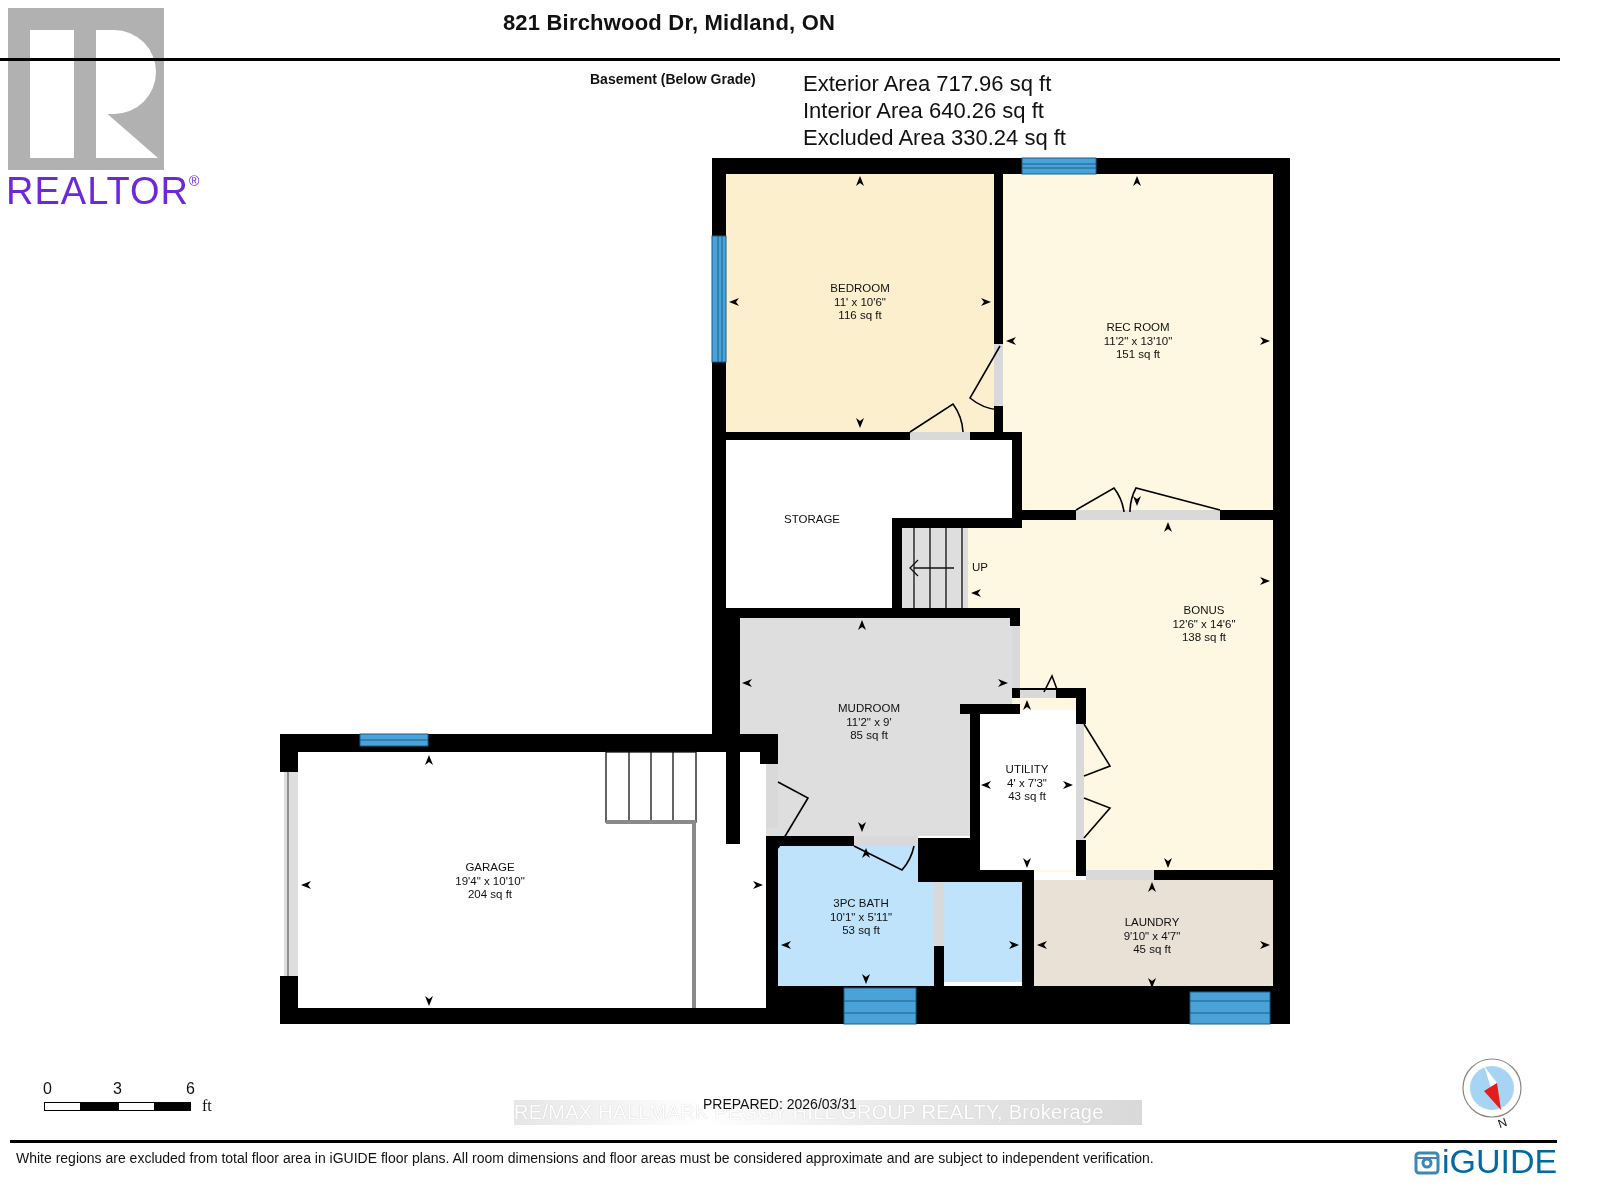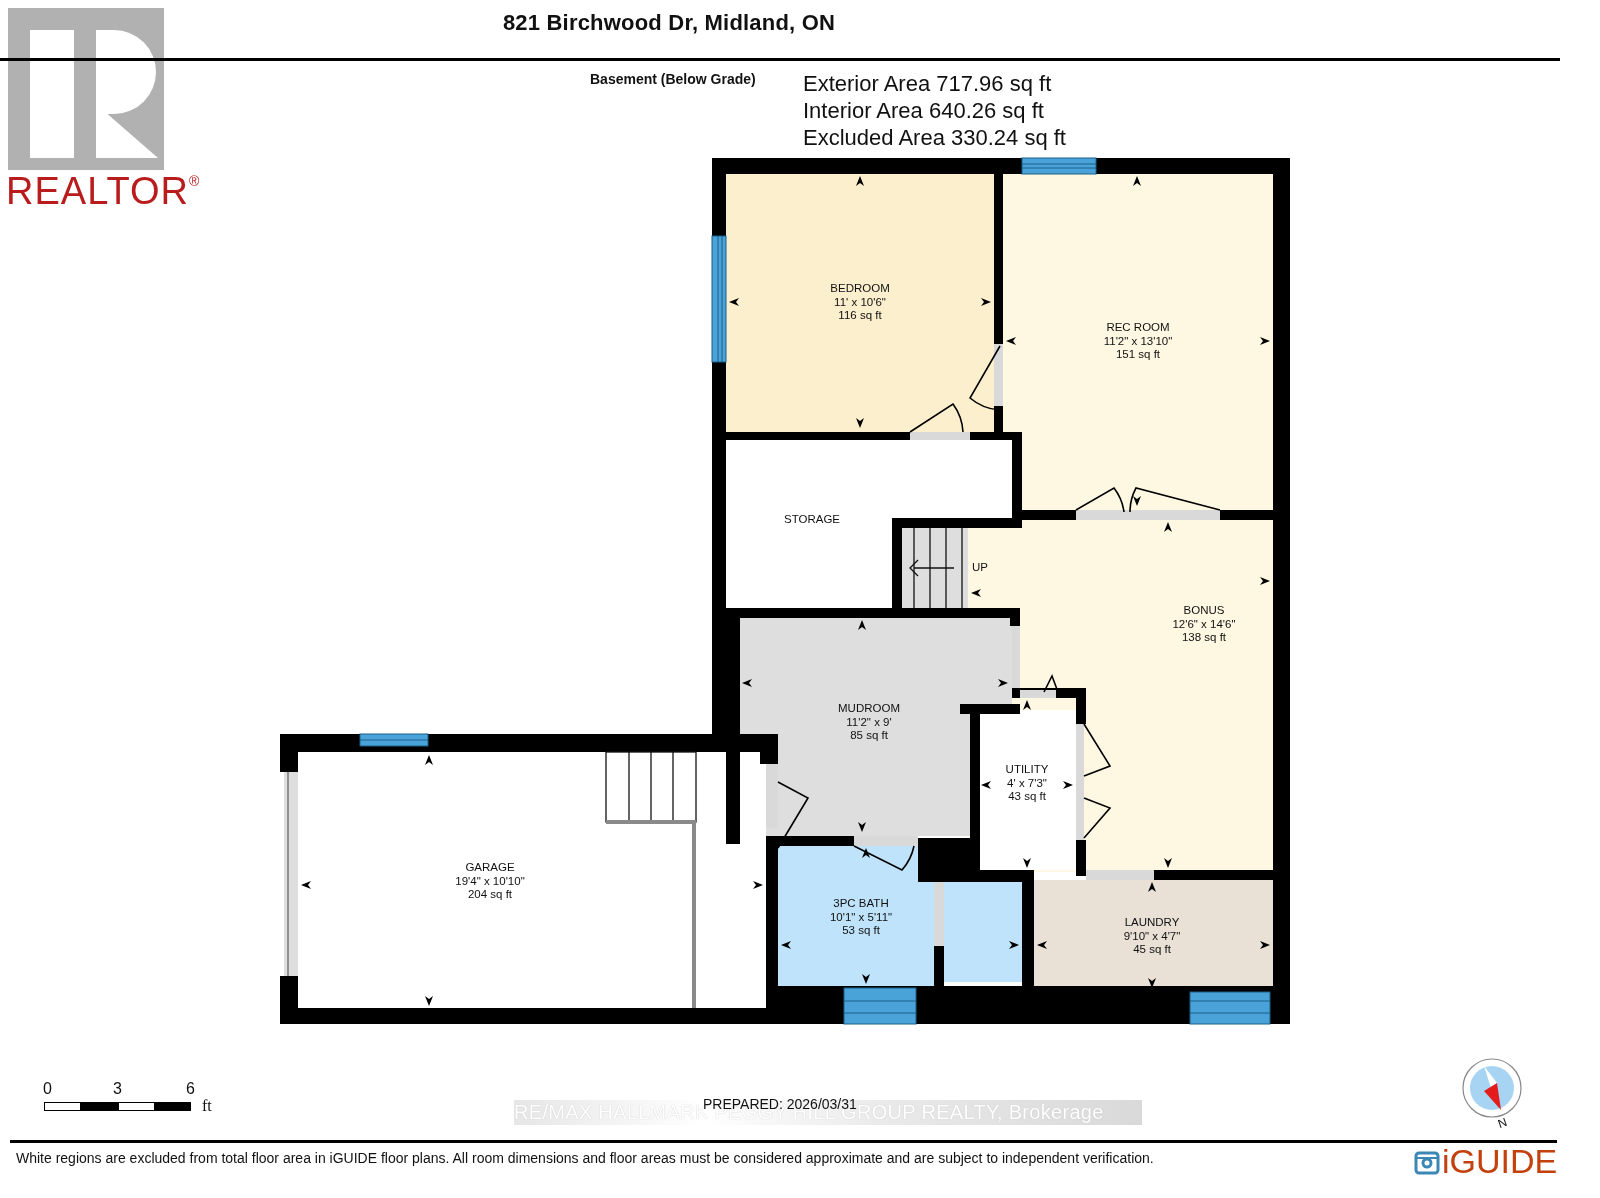--- a/index.html
+++ b/index.html
@@ -3,21 +3,21 @@
 <meta charset="utf-8">
 <style>
   html, body { margin: 0; padding: 0; }
   body { width: 1600px; height: 1198px; background: #ffffff; position: relative; overflow: hidden; font-family: "Liberation Sans", sans-serif; color: #111; }
   .abs { position: absolute; }
   
   .title { left: 0; width: 1312px; top: 10px; text-align: center; font-size: 22px; font-weight: bold; letter-spacing: 0.2px; }
   .title span { position: relative; left: 13px; }
   .rule-top { left: 0; top: 58px; width: 1560px; height: 3px; background: #000; }
   .realtor { left: 8px; top: 8px; width: 156px; height: 162px; background: #b1b1b1; }
-  .realtor-word { left: 6px; top: 170px; font-size: 38px; color: #b91c1c; letter-spacing: 1px; }
+  .realtor-word { left: 6px; top: 170px; font-size: 38px; color: #6d28d9; letter-spacing: 1px; }
   .realtor-word sup { font-size: 14px; vertical-align: 18px; }
   .level-name { left: 582px; top: 71px; font-size: 14px; font-weight: bold; margin-left: 8px; }
   .area-line { left: 803px; font-size: 22px; }
   
   .room { position: absolute; }
   .wall { position: absolute; background: #000; }
   .label { position: absolute; text-align: center; font-size: 11.5px; line-height: 13.5px; color: #111; transform: translateX(-50%); white-space: nowrap; }
   
   .scale-nums { top: 1080px; font-size: 16px; }
   .rule-bottom { left: 10px; top: 1140px; width: 1547px; height: 3px; background: #000; }
@@ -263,14 +263,14 @@
 
 <div class="abs rule-bottom"></div>
 <div class="abs disclaimer">White regions are excluded from total floor area in iGUIDE floor plans. All room dimensions and floor areas must be considered approximate and are subject to independent verification.</div>
 
 <div class="abs" style="left:1414px;top:1150px;">
   <svg class="abs" style="left:0;top:0;" width="26" height="26" viewBox="0 0 26 26">
     <rect x="2" y="3" width="22" height="20" rx="3" fill="none" stroke="#3b87b6" stroke-width="3"></rect>
     <circle cx="13" cy="13" r="4" fill="none" stroke="#3b87b6" stroke-width="3"></circle>
     <line x1="3" y1="8" x2="23" y2="8" stroke="#3b87b6" stroke-width="2"></line>
   </svg>
-  <div class="abs" style="left:28px;top:-8px;font-size:34px;color:#c2410c;white-space:nowrap;">iGUIDE</div>
+  <div class="abs" style="left:28px;top:-8px;font-size:34px;color:#0369a1;white-space:nowrap;">iGUIDE</div>
 </div>
 
 </body></html>

